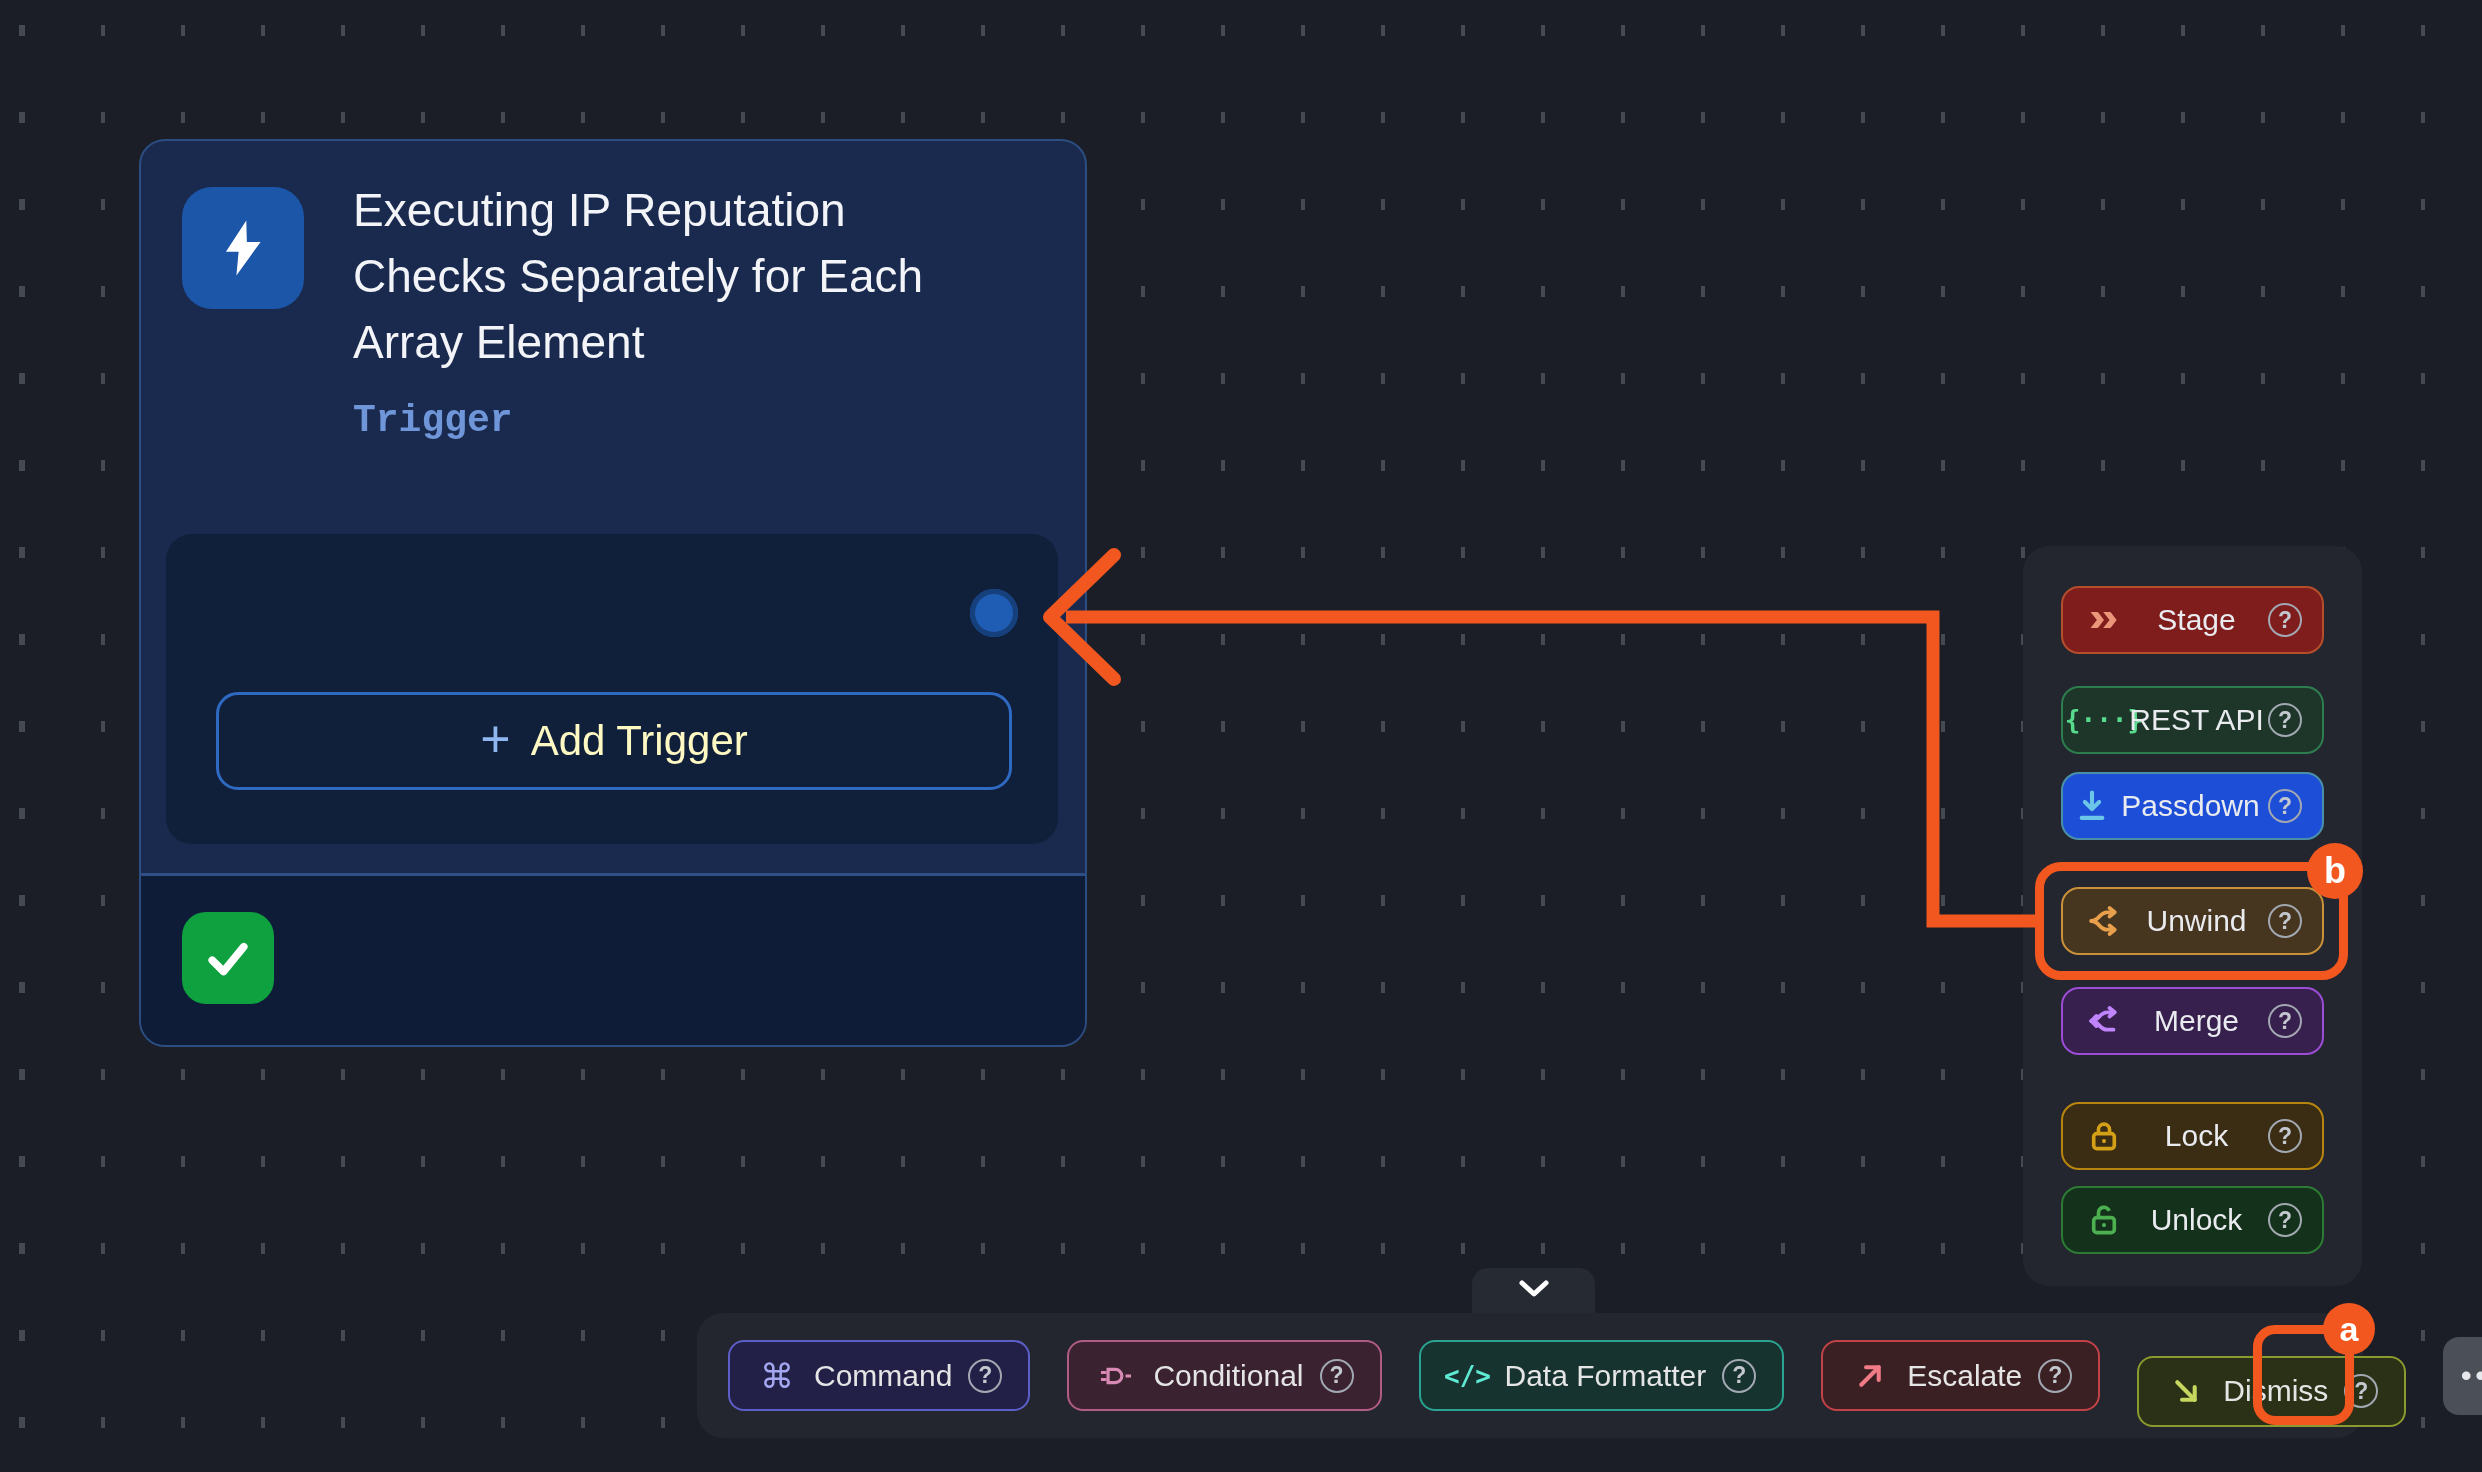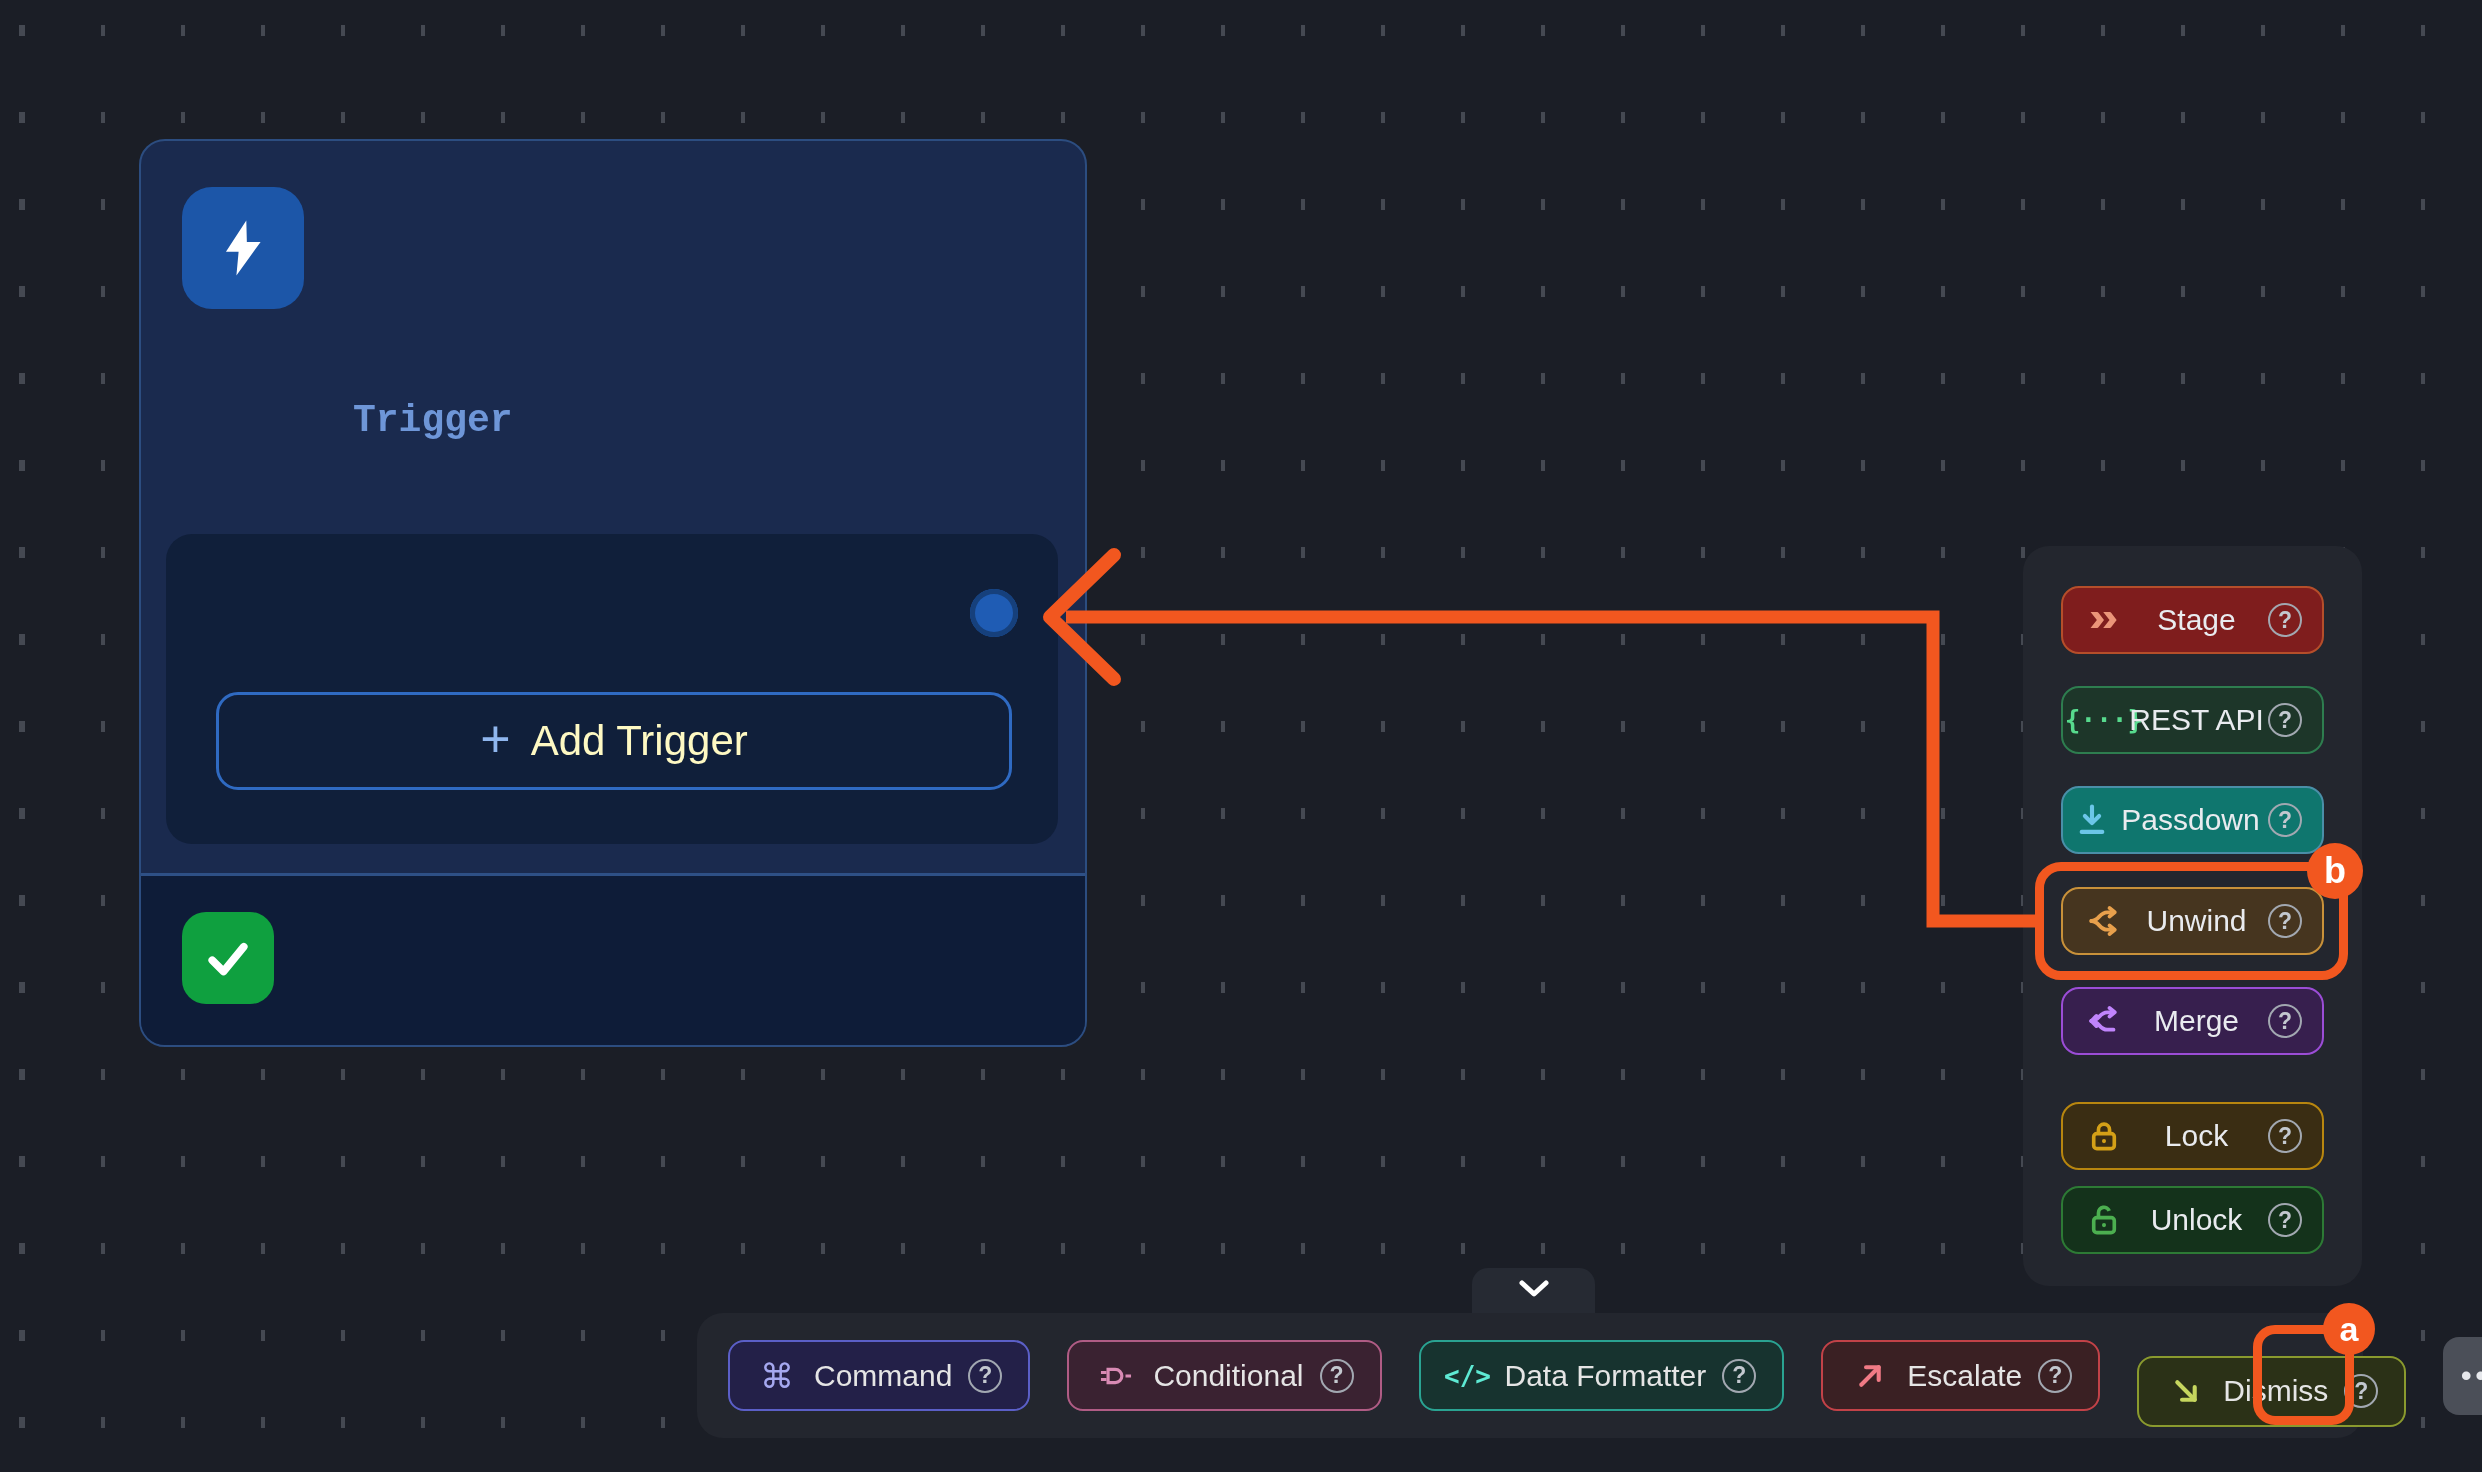--- a/index.html
+++ b/index.html
@@ -74,21 +74,21 @@
   .mi { width:42px; display:flex; align-items:center; justify-content:center; }
   .mi svg { width:38px; height:38px; }
   .mi.txt { font-size:26px; font-weight:700; font-family:"DejaVu Sans Mono", monospace; }
   .help {
     width:34px; height:34px; border:2.5px solid #a2a8b1; border-radius:50%;
     color:#c3c8cf; font-size:23px; font-weight:700;
     display:flex; align-items:center; justify-content:center; flex:0 0 auto; cursor:pointer;
   }
   .b-stage   { top:40px;  background:#7f1d1d; border:2.5px solid #b54e2a; color:#eb9579; }
   .b-rest    { top:140px; background:#1d3629; border:2.5px solid #2e7d4f; color:#57da8d; }
-  .b-pass    { top:240px; background:#0f766e; border:2.5px solid #4a8fa8; color:#6cc6e8;padding-left:8px; }
+  .b-pass    { top:226px; background:#1d4ed8; border:2.5px solid #4a8fa8; color:#6cc6e8;padding-left:8px; }
   .b-unwind  { top:341px; background:#46351f; border:2.5px solid #c8913a; color:#e8a04c; }
   .b-merge   { top:441px; background:#371f4e; border:2.5px solid #9b4dd6; color:#c084fc; }
   .b-lock    { top:556px; background:#3a2d13; border:2.5px solid #b8860f; color:#d4a017; }
   .b-unlock  { top:640px; background:#14321b; border:2.5px solid #2d7a35; color:#4caf50; }
 
   
   .toolbar {
     position:absolute; left:697px; top:1313px; width:1666px; height:125px;
     background:#23262e; border-radius:26px;
     display:flex; align-items:center; padding:0 21px 0 31px; gap:37px;
@@ -132,20 +132,21 @@
 <body>
 
 <div class="screen">
 
   <div class="card">
     <div class="card-icon">
       <svg viewBox="0 0 24 24">
           <path d="M13.2 2 L5.8 13.4 h4.6 L9.6 22 L18.4 9.8 h-5 Z" fill="#ffffff"></path>
         </svg>
     </div>
+    <div class="card-title">Executing IP Reputation Checks Separately for Each Array Element</div>
     <div class="card-type">Trigger</div>
 
     <div class="node-panel">
       <div class="node-port"></div>
       <div class="add-trigger">
         <span class="add-plus">+</span>
         <span class="add-label">Add Trigger</span>
       </div>
     </div>
 

